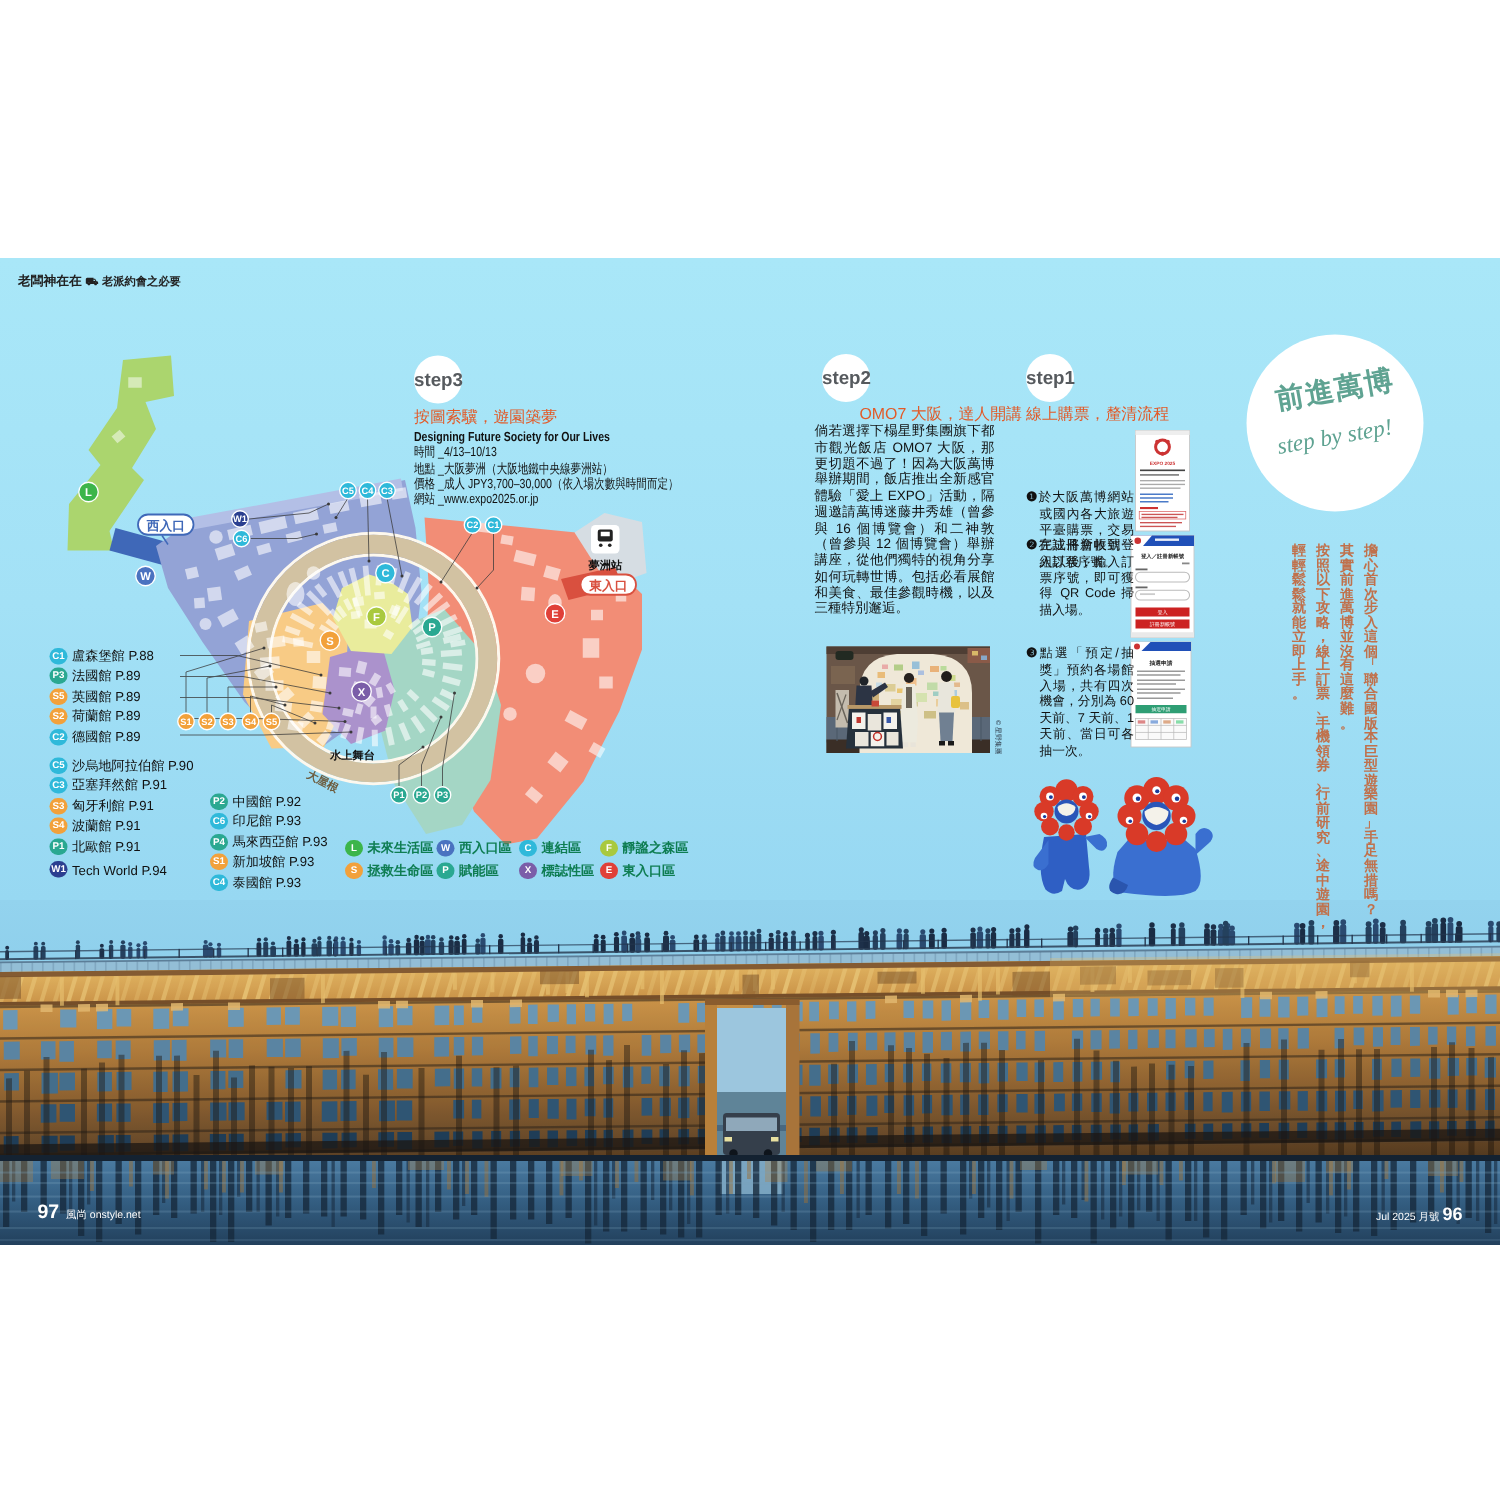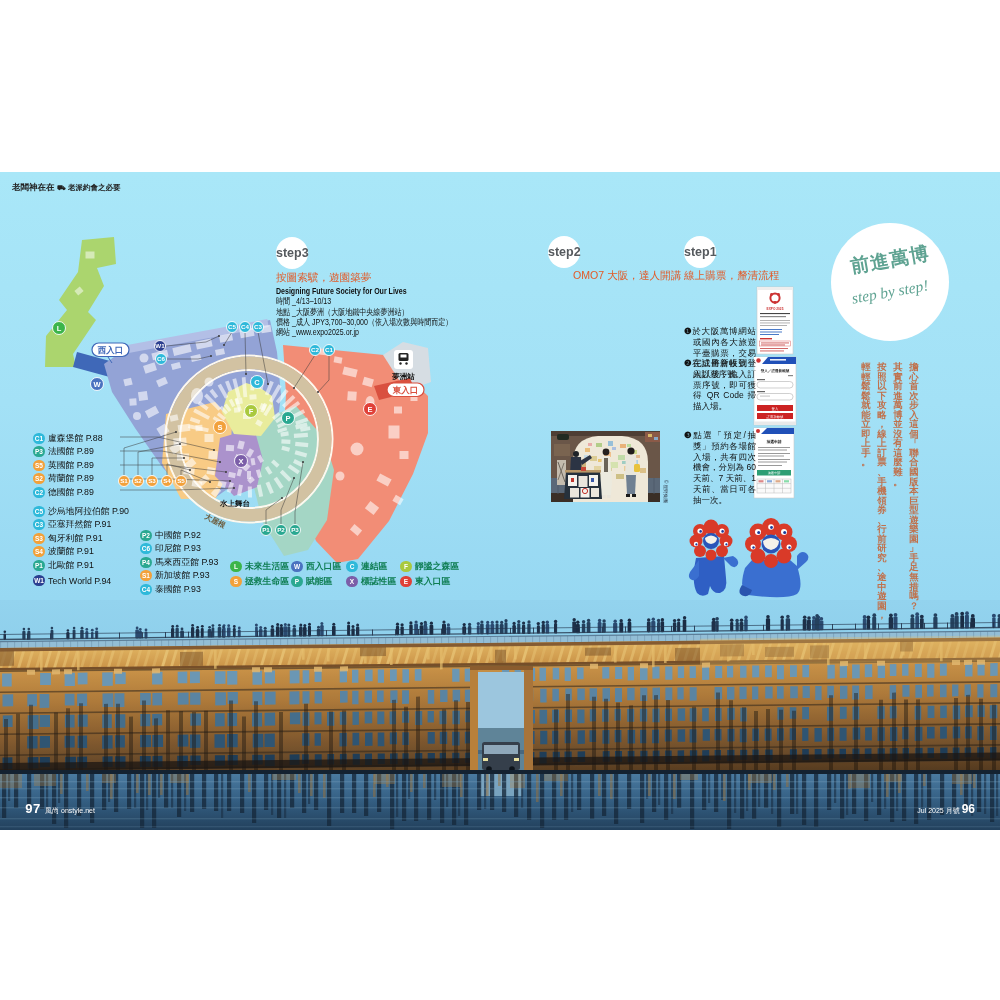--- a/index.html
+++ b/index.html
@@ -1819,20 +1819,21 @@
 時間 _4/13–10/13<br>
 地點 _大阪夢洲（大阪地鐵中央線夢洲站）<br>
 價格 _成人 JPY3,700–30,000（依入場次數與時間而定）<br>
 網站 _www.expo2025.or.jp
 </div>
 
 <div class="stepc" style="left:548px;top:236px;">step2</div>
 
 <div class="ohead" style="left:543px;top:269px;margin-left:30px;">OMO7 大阪，達人開講</div>
 
+<div class="abs body9" style="left:543px;top:282px;width:120px;">倘若選擇下榻星野集團旗下都市觀光飯店 OMO7 大阪，那更切題不過了！因為大阪萬博舉辦期間，飯店推出全新感官體驗「愛上 EXPO」活動，隔週邀請萬博迷藤井秀雄（曾參與 16 個博覽會）和二神敦（曾參與 12 個博覽會）舉辦講座，從他們獨特的視角分享如何玩轉世博。包括必看展館和美食、最佳參觀時機，以及三種特別邂逅。</div>
 
 
 <div class="stepc" style="left:684px;top:236px;">step1</div>
 
 <div class="ohead" style="left:684px;top:269px;">線上購票，釐清流程</div>
 
 <div class="abs body9" style="left:684px;top:286px;width:63px;font-size:8.5px;line-height:10.8px;padding-left:9px;text-indent:-9px;margin-top:40px;"><b>❶</b>於大阪萬博網站或國內各大旅遊平臺購票，交易完成將會收到一組訂票序號。</div>
 
 <div class="abs body9" style="left:684px;top:358px;width:63px;font-size:8.5px;line-height:10.8px;padding-left:9px;text-indent:-9px;"><b>❷</b>在註冊新帳號登入以後，輸入訂票序號，即可獲得 QR Code 掃描入場。</div>
 
@@ -1845,16 +1846,16 @@
 <div class="abs" style="left:826px;top:283px;width:128px;text-align:center;transform:rotate(-10deg);color:#5fa392;font-style:italic;font-size:15.5px;font-family:'Liberation Serif',serif;z-index:4;">step by step!</div>
 
 <div class="abs vtxt" style="left:908px;top:362px;">擔<br>心<br>首<br>次<br>步<br>入<br>這<br>個<br>「<br>聯<br>合<br>國<br>版<br>本<br>巨<br>型<br>遊<br>樂<br>園<br>」<br>手<br>足<br>無<br>措<br>嗎<br>？</div>
 
 <div class="abs vtxt" style="left:892px;top:362px;">其<br>實<br>前<br>進<br>萬<br>博<br>並<br>沒<br>有<br>這<br>麼<br>難<br>。</div>
 
 <div class="abs vtxt" style="left:876px;top:362px;">按<br>照<br>以<br>下<br>攻<br>略<br>，<br>線<br>上<br>訂<br>票<br>、<br>手<br>機<br>領<br>券<br>、<br>行<br>前<br>研<br>究<br>、<br>途<br>中<br>遊<br>園<br>，</div>
 
 <div class="abs vtxt" style="left:860px;top:362px;">輕<br>輕<br>鬆<br>鬆<br>就<br>能<br>立<br>即<br>上<br>手<br>。</div>
 
-<div class="abs" style="left:25px;top:799px;color:#fff;z-index:30;"><span style="font-size:13px;font-weight:bold;font-family:Liberation Mono, monospace;">97</span> <span style="font-size:7px;">風尚 onstyle.net</span></div>
+<div class="abs" style="left:25px;top:799px;color:#fff;z-index:30;"><span style="font-size:13px;font-weight:bold;">97</span> <span style="font-size:7px;">風尚 onstyle.net</span></div>
 
 <div class="abs" style="right:25px;top:802px;color:#fff;z-index:30;font-size:7px;">Jul 2025 月號 <span style="font-size:12px;font-weight:bold;margin-top:12px;">96</span></div>
 </div>
 
 </body></html>

